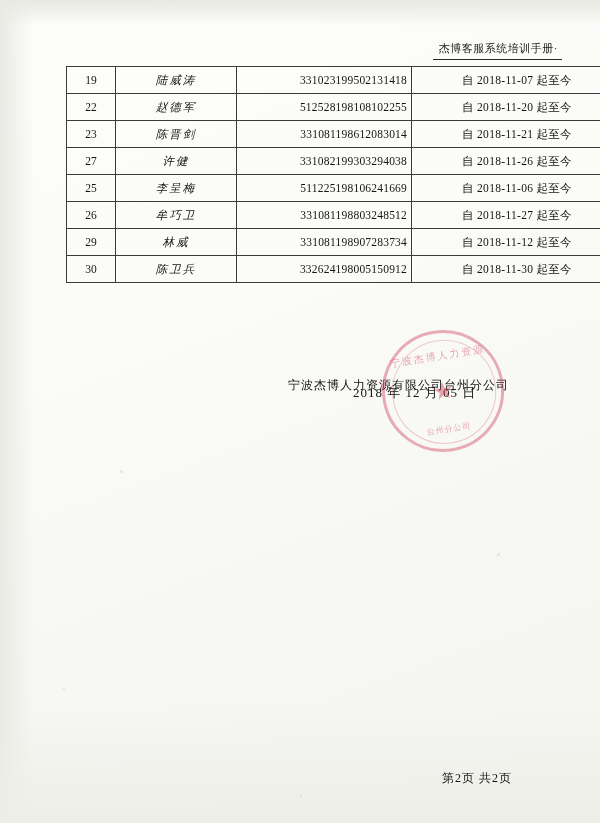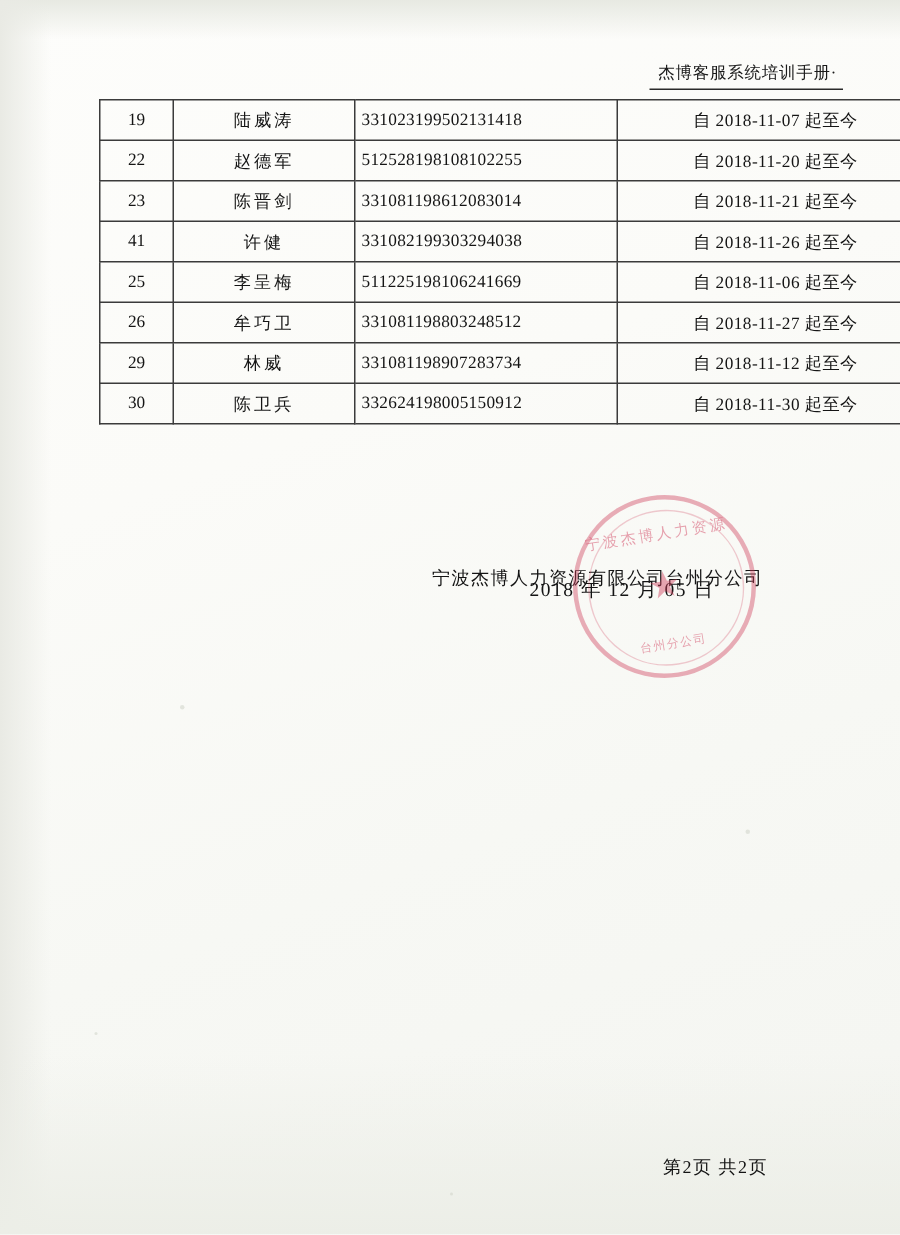--- a/index.html
+++ b/index.html
@@ -83,24 +83,25 @@
     padding: 0 4px;
   }
   td.c-idx {
     width: 40px;
     text-align: center;
   }
   td.c-name {
     width: 112px;
     text-align: center;
     letter-spacing: 2px;
+    font-style: italic;
   }
   td.c-id {
     width: 166px;
-    text-align: left;
+    text-align: right;
     font-family: "Liberation Serif", serif;
     letter-spacing: 0.2px;
   }
   td.c-date {
     width: 202px;
     text-align: center;
     font-weight: normal;
     letter-spacing: 0.3px;
   }
 
@@ -219,21 +220,21 @@
           <td class="c-id">512528198108102255</td>
           <td class="c-date">自 2018-11-20 起至今</td>
         </tr>
         <tr>
           <td class="c-idx">23</td>
           <td class="c-name">陈晋剑</td>
           <td class="c-id">331081198612083014</td>
           <td class="c-date">自 2018-11-21 起至今</td>
         </tr>
         <tr>
-          <td class="c-idx">41</td>
+          <td class="c-idx">27</td>
           <td class="c-name">许健</td>
           <td class="c-id">331082199303294038</td>
           <td class="c-date">自 2018-11-26 起至今</td>
         </tr>
         <tr>
           <td class="c-idx">25</td>
           <td class="c-name">李呈梅</td>
           <td class="c-id">511225198106241669</td>
           <td class="c-date">自 2018-11-06 起至今</td>
         </tr>

